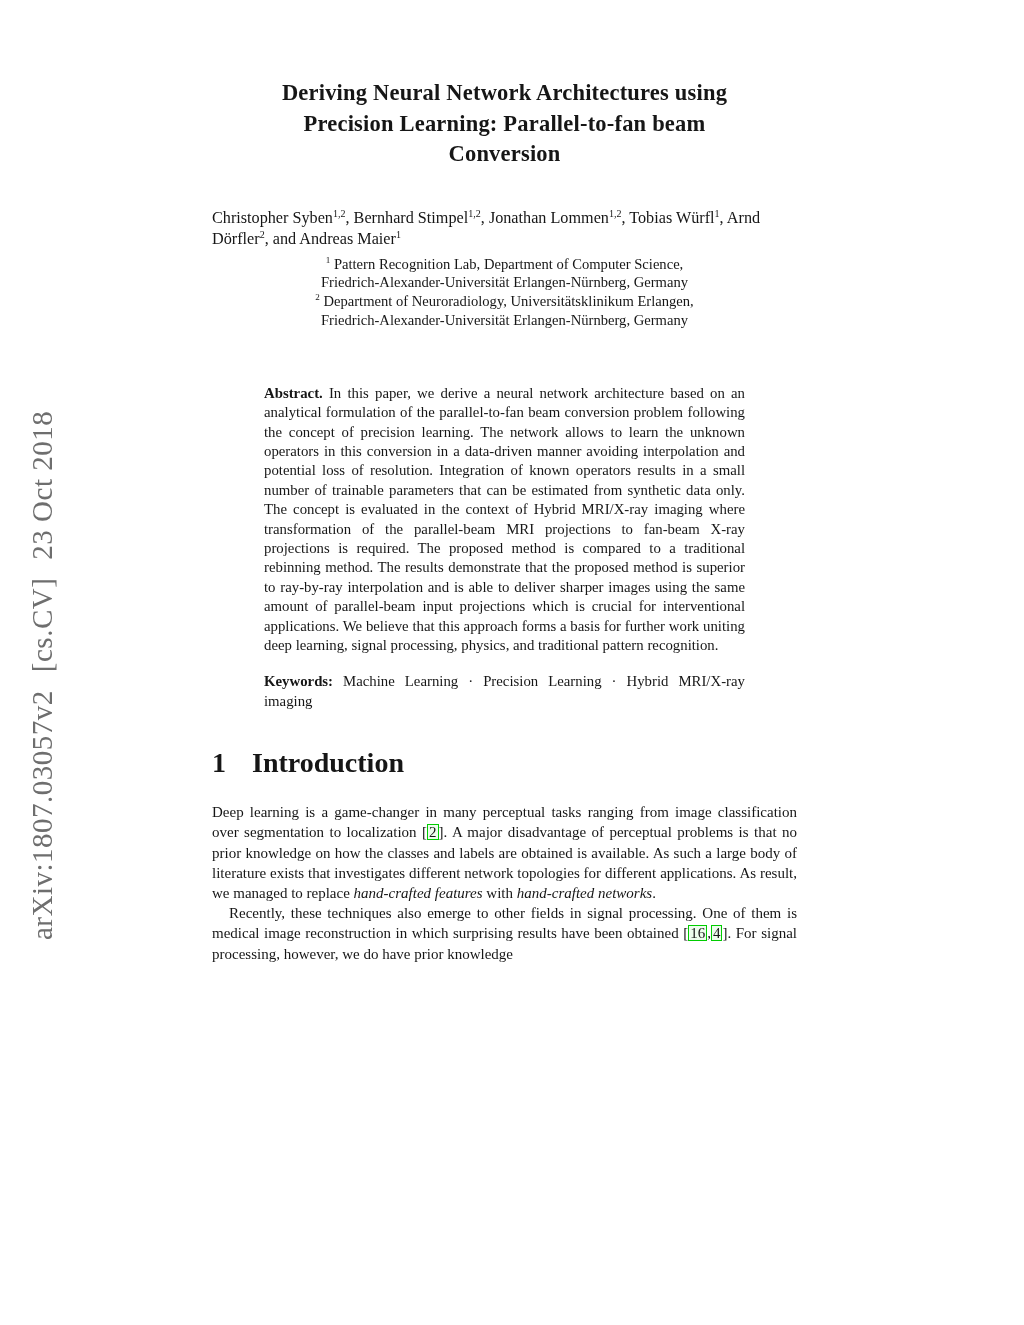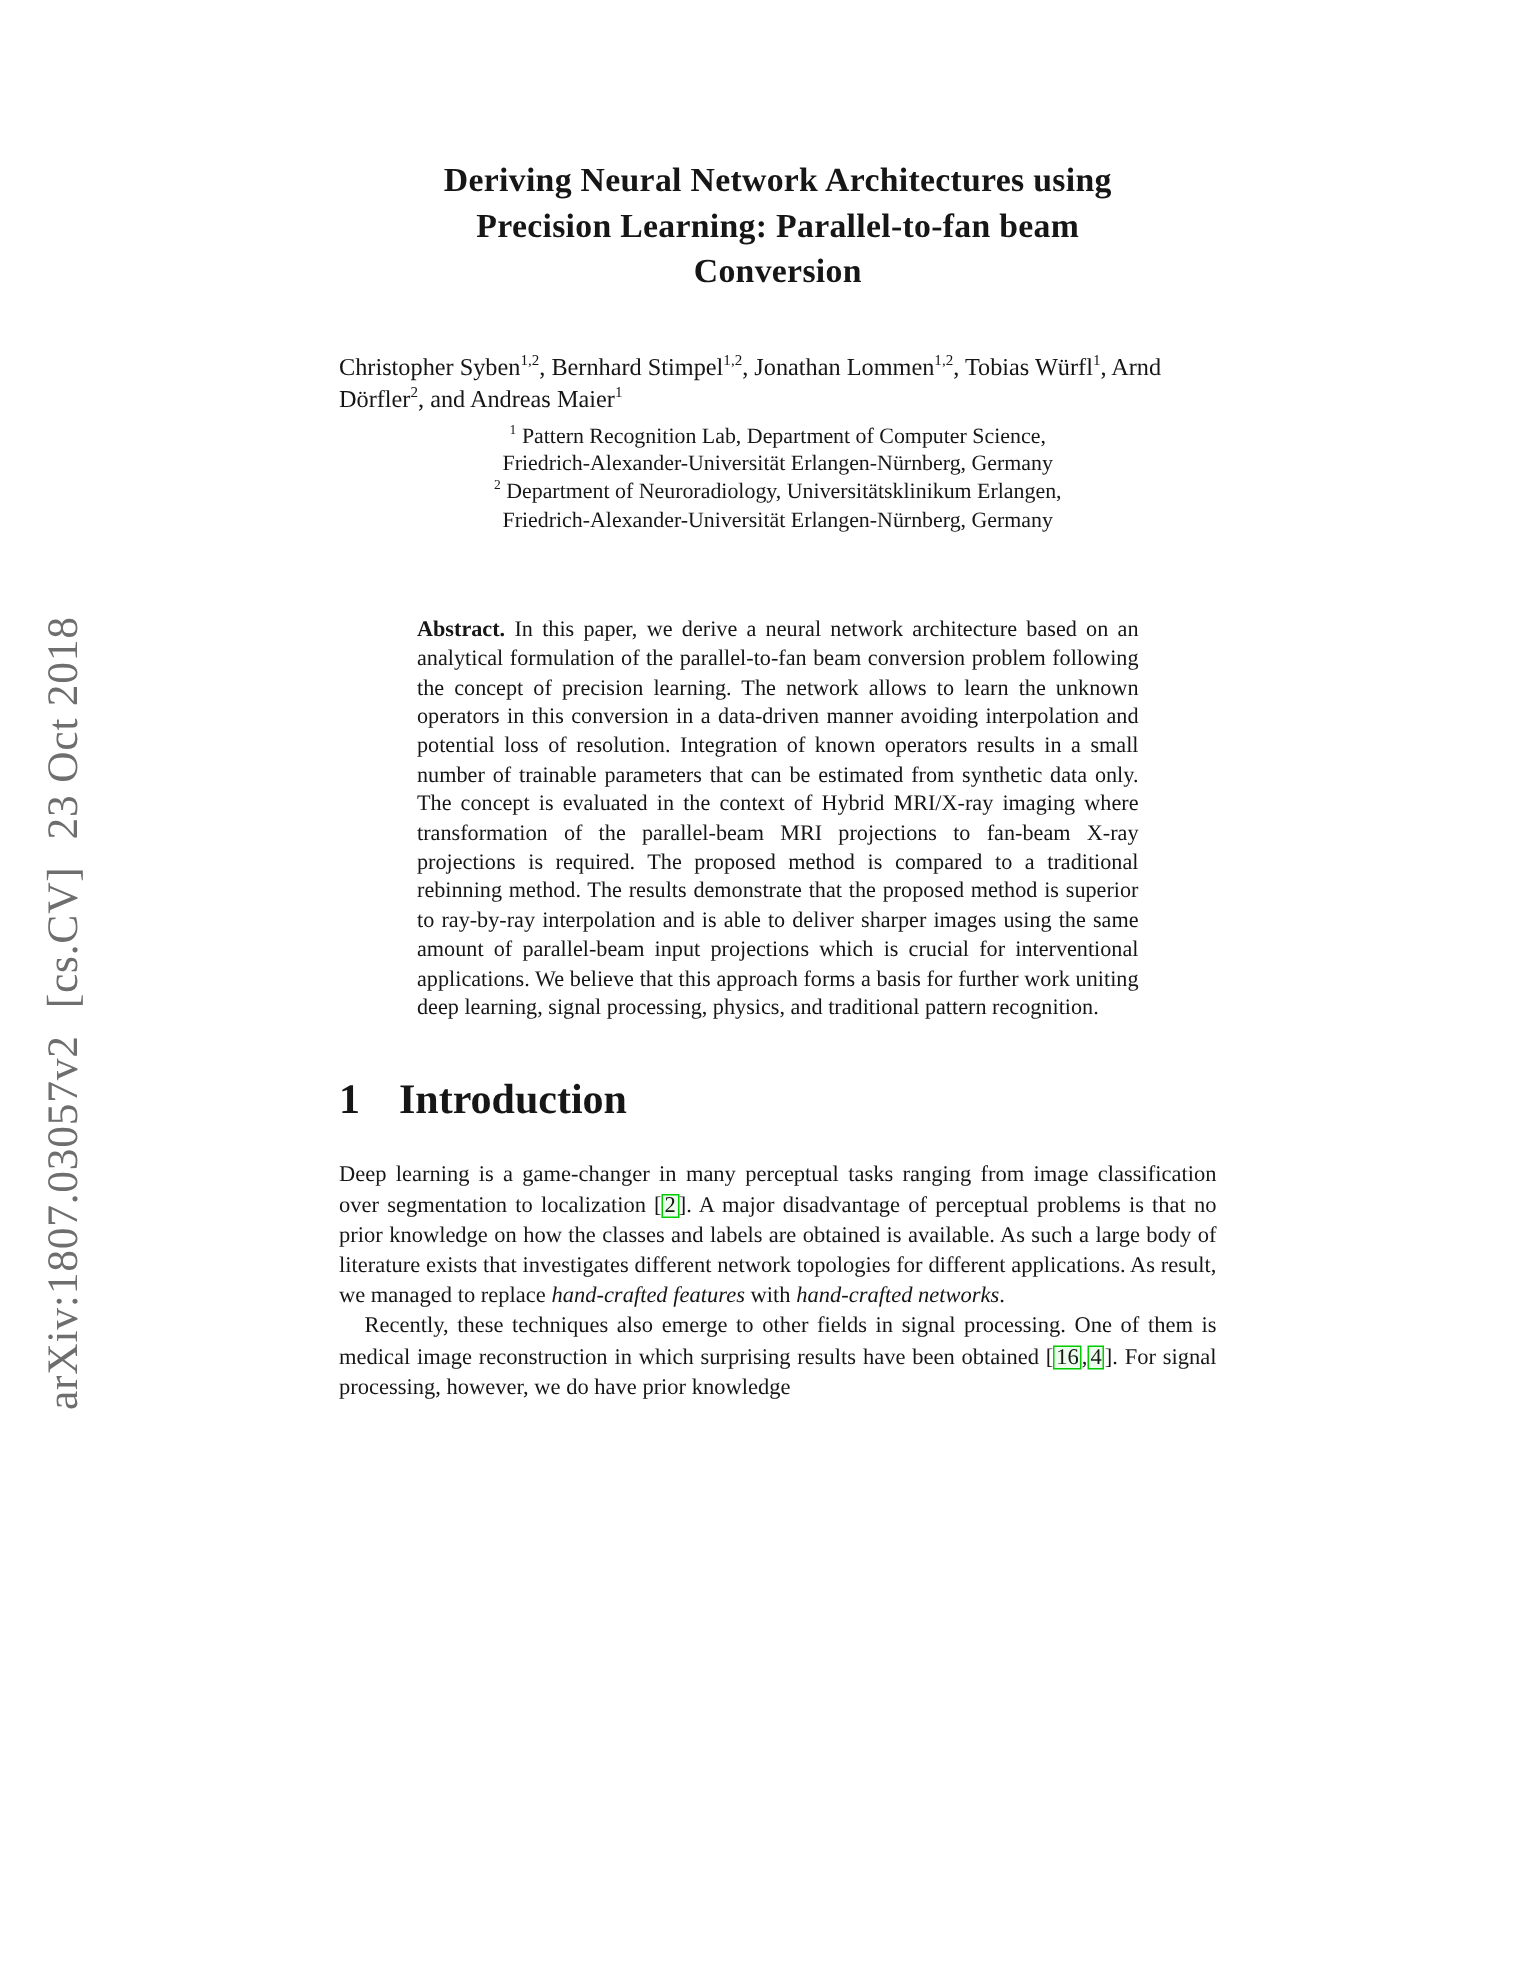--- a/index.html
+++ b/index.html
@@ -23,24 +23,24 @@
     white-space: nowrap;
     font-size: 29px;
     color: var(--watermark-gray, #6e6e6e);
     letter-spacing: 0.5px;
   }
   .watermark .wm-part { margin-right: 18px; }
   .watermark .wm-part:last-child { margin-right: 0; }
 
   .col {
     position: absolute;
-    left: 226px;
+    left: 212px;
     top: 0;
     width: 585px;
-    padding-top: 105px;
+    padding-top: 78px;
   }
   .title {
     margin: 0;
     font-size: 22.5px;
     font-weight: bold;
     text-align: center;
     line-height: 30.5px;
     letter-spacing: 0.2px;
   }
   .title .tl { display: block; }
@@ -115,20 +115,21 @@
 
     <div class="affil">
       <div><sup>1</sup> <span>Pattern Recognition Lab, Department of Computer Science,</span></div>
       <div><span>Friedrich-Alexander-Universität Erlangen-Nürnberg, Germany</span></div>
       <div><sup>2</sup> <span>Department of Neuroradiology, Universitätsklinikum Erlangen,</span></div>
       <div><span>Friedrich-Alexander-Universität Erlangen-Nürnberg, Germany</span></div>
     </div>
 
     <div class="abstract"><span class="bold">Abstract.</span> <span>In this paper, we derive a neural network architecture based on an analytical formulation of the parallel-to-fan beam conversion problem following the concept of precision learning. The network allows to learn the unknown operators in this conversion in a data-driven manner avoiding interpolation and potential loss of resolution. Integration of known operators results in a small number of trainable parameters that can be estimated from synthetic data only. The concept is evaluated in the context of Hybrid MRI/X-ray imaging where transformation of the parallel-beam MRI projections to fan-beam X-ray projections is required. The proposed method is compared to a traditional rebinning method. The results demonstrate that the proposed method is superior to ray-by-ray interpolation and is able to deliver sharper images using the same amount of parallel-beam input projections which is crucial for interventional applications. We believe that this approach forms a basis for further work uniting deep learning, signal processing, physics, and traditional pattern recognition.</span></div>
 
+    <div class="abstract keywords"><span class="bold">Keywords:</span> <span>Machine Learning · Precision Learning · Hybrid MRI/X-ray imaging</span></div>
 
     <h2 class="section"><span class="secnum">1</span><span>Introduction</span></h2>
 
     <p class="body p1"><span>Deep learning is a game-changer in many perceptual tasks ranging from image classification over segmentation to localization [</span><span class="cite">2</span><span>]. A major disadvantage of perceptual problems is that no prior knowledge on how the classes and labels are obtained is available. As such a large body of literature exists that investigates different network topologies for different applications. As result, we managed to replace </span><em>hand-crafted features</em><span> with </span><em>hand-crafted networks</em><span>.</span></p>
 
     <p class="body p2"><span>Recently, these techniques also emerge to other fields in signal processing. One of them is medical image reconstruction in which surprising results have been obtained [</span><span class="cite">16</span><span>,</span><span class="cite">4</span><span>]. For signal processing, however, we do have prior knowledge</span></p>
 
   </div>
 </div>
 

